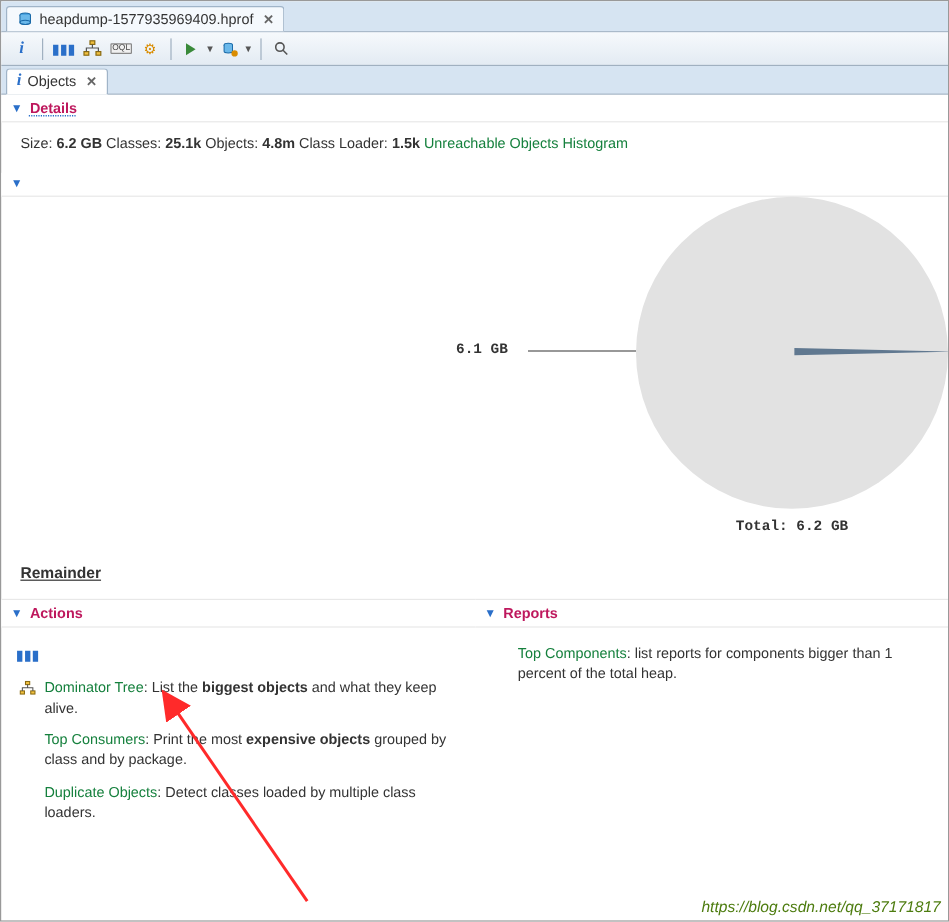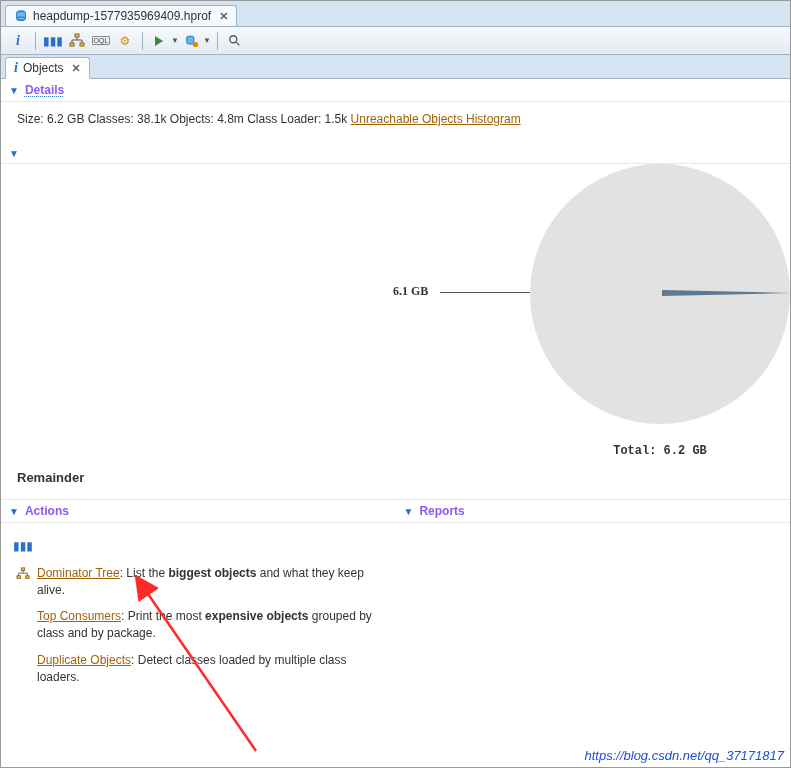--- a/index.html
+++ b/index.html
@@ -13,45 +13,45 @@
   .toolbar .sep { width: 1px; height: 18px; background: #a0b0c0; margin: 0 4px; }
   .toolbar .drop { font-size: 8px; color: #555; margin-left: -2px; cursor: pointer; }
   .info-i { font-family: Georgia, serif; font-weight: bold; color: #2a6fc9; font-style: italic; font-size: 14px; }
   .oql-box { border: 1px solid #888; font-size: 7px; color: #444; padding: 0 1px; background: #f0f0f0; line-height: 1; border-radius: 1px; }
   .gear { color: #d98c00; }
   .inner-tab-bar { height: 24px; background: #d6e4f2; border-bottom: 1px solid #a0b0c0; display: flex; align-items: flex-end; padding: 0 4px; }
   .inner-tab { background: #fff; border: 1px solid #a0b4c8; border-bottom: 1px solid #fff; border-radius: 3px 3px 0 0; padding: 2px 8px; display: flex; align-items: center; gap: 5px; font-size: 12px; margin-bottom: -1px; }
   .content { padding: 0; }
   .section-header { background: #fff; padding: 4px 8px; display: flex; align-items: center; gap: 6px; border-bottom: 1px solid #e8e8e8; }
   .section-header .arrow { color: #2a6fc9; font-size: 10px; }
-  .section-header .title { color: #8b5cf6; font-weight: bold; font-size: 12px; }
+  .section-header .title { color: #be185d; font-weight: bold; font-size: 12px; }
   .section-header .title.underlined { text-decoration: underline dotted #2a6fc9; text-underline-offset: 2px; }
   .details-line { padding: 10px 16px 18px 16px; font-size: 12px; }
-  .details-line b { font-weight: normal; }
-  .link { color: #a16207; text-decoration: underline; cursor: pointer; }
+  .details-line b { font-weight: bold; }
+  .link { color: #15803d; cursor: pointer; }
   .chart-area { position: relative; height: 300px; padding: 10px 20px; }
   .pie-wrap { position: absolute; right: -120px; top: 0; width: 500px; text-align: center; }
   .pie { width: 260px; height: 260px; border-radius: 50%; background: #e2e2e2; margin: 0 auto; position: relative; }
   .pie-line { position: absolute; top: 128px; left: -90px; width: 90px; height: 1px; background: #555; }
-  .pie-label { position: absolute; top: 120px; left: -150px; font-family: Liberation Serif, serif; font-weight: bold; font-size: 12px; margin-left: 13px; }
+  .pie-label { position: absolute; top: 120px; left: -150px; font-family: Liberation Mono, monospace; font-weight: bold; font-size: 12px; }
   .pie-sliver { position: absolute; right: -2px; top: 126px; width: 0; height: 0; border-left: 130px solid #607890; border-top: 3px solid transparent; border-bottom: 3px solid transparent; }
-  .total-label { font-family: "Courier New", monospace; font-weight: bold; font-size: 12px; margin-top: 8px; position: absolute; top: 272px; left: 50%; transform: translateX(-50%);}
-  .remainder { font-weight: bold; padding: 6px 16px 14px 16px; font-size: 13px; }
+  .total-label { font-family: "Courier New", monospace; font-weight: bold; font-size: 12px; margin-top: 8px; position: absolute; top: 260px; left: 50%; transform: translateX(-50%);}
+  .remainder { font-weight: bold; padding: 6px 16px 14px 16px; font-size: 13px; text-decoration: underline; }
   .two-col { display: flex; }
   .col { flex: 1; min-width: 0; }
   .col .section-header { border-top: 1px solid #e8e8e8; }
   .action-list { padding: 8px 14px; }
   .action-row { display: flex; align-items: flex-start; gap: 6px; padding: 5px 0; font-size: 12px; line-height: 1.4; }
   .action-row .icon-slot { width: 16px; flex: 0 0 16px; display: flex; justify-content: center; padding-top: 2px; }
   .action-text b { font-weight: bold; }
   .bars-icon { color: #2a6fc9; font-size: 12px; }
   .tree-icon svg { width: 14px; height: 14px; }
   .arrow-annotation { position: absolute; left: 115px; top: 580px; pointer-events: none; }
   .arrow-annotation svg { overflow: visible; }
-  .watermark { position: absolute; right: 6px; bottom: 4px; color: #1d4ed8; font-size: 13px; font-style: italic; pointer-events: none; }
+  .watermark { position: absolute; right: 6px; bottom: 4px; color: #4d7c0f; font-size: 13px; font-style: italic; pointer-events: none; }
 </style>
 </head>
 <body>
 
 <div class="editor-tab-bar">
   <div class="editor-tab">
     <span class="db-icon">
       <svg viewBox="0 0 16 16">
           <ellipse cx="8" cy="4" rx="5" ry="2" fill="#4aa3e0" stroke="#1a6aa8"></ellipse>
           <path d="M3 4v7c0 1.1 2.2 2 5 2s5-.9 5-2V4" fill="#6ab8ea" stroke="#1a6aa8"></path>
@@ -120,21 +120,21 @@
 <div class="content">
 
   <div class="section-header">
     <span class="arrow">▼</span>
     <span class="title underlined">Details</span>
   </div>
   <div class="details-line">
     <span>Size:</span>
     <b>6.2 GB</b>
     <span>Classes:</span>
-    <b>38.1k</b>
+    <b>25.1k</b>
     <span>Objects:</span>
     <b>4.8m</b>
     <span>Class Loader:</span>
     <b>1.5k</b>
     <a class="link">Unreachable Objects Histogram</a>
   </div>
 
   <div class="section-header">
     <span class="arrow">▼</span>
   </div>
@@ -192,20 +192,23 @@
     </div>
 
     <div class="col">
       <div class="section-header">
         <span class="arrow">▼</span>
         <span class="title">Reports</span>
       </div>
       <div class="action-list">
         <div class="action-row">
           <span class="icon-slot"></span>
+          <span class="action-text">
+            <a class="link">Top Components</a><span>: list reports for components bigger than 1 percent of the total heap.</span>
+          </span>
         </div>
       </div>
     </div>
   </div>
 </div>
 
 <div class="arrow-annotation">
   <svg width="160" height="180">
     <defs>
         <marker id="ah" markerWidth="10" markerHeight="10" refX="2" refY="5" orient="auto">

